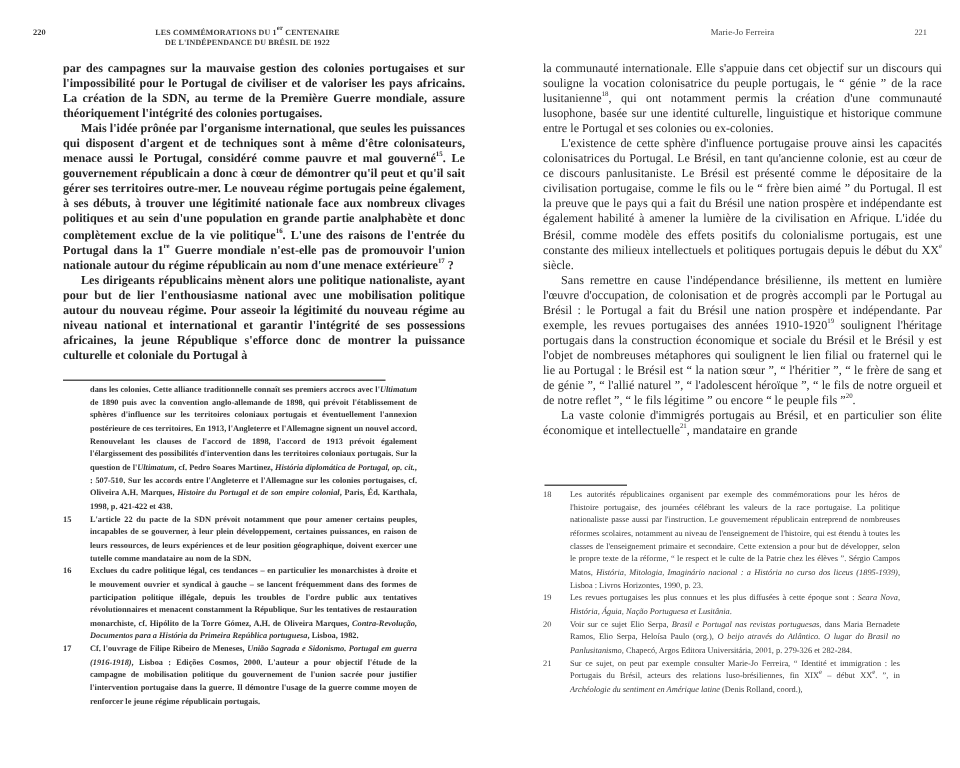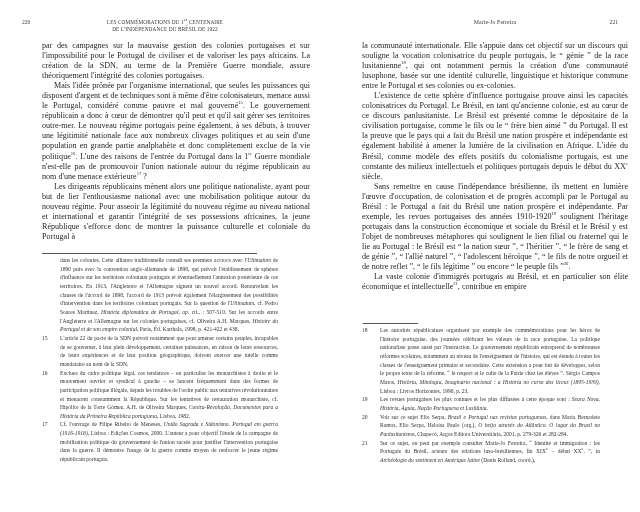--- a/index.html
+++ b/index.html
@@ -1,19 +1,19 @@
 <!DOCTYPE html>
 <html><head>
 <meta charset="utf-8">
 <style>
   html, body { margin:0; padding:0; background:#ffffff; }
   body { width:640px; height:512px; overflow:hidden; position:relative;
          font-family:"Liberation Serif","DejaVu Serif",serif; color:#2a2a2a; }
   .page { position:absolute; top:0; height:512px; width:320px; }
-  .page.left { left:0; }
+  .page.left { left:0;font-weight:bold; }
   .page.right { left:320px; }
   .hdr { position:absolute; top:19px; font-size:5.6px; color:#3a3a3a; line-height:7.5px; }
   .folio-l { left:22px; }
   .folio-r { right:22px; }
   .running { position:absolute; top:19px; text-align:center; font-size:5.3px; letter-spacing:0.1px;
              line-height:7.2px; color:#3a3a3a; }
   .running-l { left:70px; width:190px; }
   .running-r { left:75px; width:200px; font-size:5.8px; }
   .body { position:absolute; font-size:8.1px; line-height:10.05px; text-align:justify; color:#262626; }
   .body-l { left:42px; width:268px; top:41px; }
@@ -57,21 +57,21 @@
 </div>
 
 <div class="page right">
   <div class="running running-r">Marie-Jo Ferreira</div>
   <div class="hdr folio-r">221</div>
 
   <div class="body body-r">
     <p class="noindent"><span>la communauté internationale. Elle s'appuie dans cet objectif sur un discours qui souligne la vocation colonisatrice du peuple portugais, le “ génie ” de la race lusitanienne</span><sup>18</sup><span>, qui ont notamment permis la création d'une communauté lusophone, basée sur une identité culturelle, linguistique et historique commune entre le Portugal et ses colonies ou ex-colonies.</span></p>
     <p><span>L'existence de cette sphère d'influence portugaise prouve ainsi les capacités colonisatrices du Portugal. Le Brésil, en tant qu'ancienne colonie, est au cœur de ce discours panlusitaniste. Le Brésil est présenté comme le dépositaire de la civilisation portugaise, comme le fils ou le “ frère bien aimé ” du Portugal. Il est la preuve que le pays qui a fait du Brésil une nation prospère et indépendante est également habilité à amener la lumière de la civilisation en Afrique. L'idée du Brésil, comme modèle des effets positifs du colonialisme portugais, est une constante des milieux intellectuels et politiques portugais depuis le début du XX</span><sup>e</sup><span> siècle.</span></p>
     <p><span>Sans remettre en cause l'indépendance brésilienne, ils mettent en lumière l'œuvre d'occupation, de colonisation et de progrès accompli par le Portugal au Brésil : le Portugal a fait du Brésil une nation prospère et indépendante. Par exemple, les revues portugaises des années 1910-1920</span><sup>19</sup><span> soulignent l'héritage portugais dans la construction économique et sociale du Brésil et le Brésil y est l'objet de nombreuses métaphores qui soulignent le lien filial ou fraternel qui le lie au Portugal : le Brésil est “ la nation sœur ”, “ l'héritier ”, “ le frère de sang et de génie ”, “ l'allié naturel ”, “ l'adolescent héroïque ”, “ le fils de notre orgueil et de notre reflet ”, “ le fils légitime ” ou encore “ le peuple fils ”</span><sup>20</sup><span>.</span></p>
-    <p><span>La vaste colonie d'immigrés portugais au Brésil, et en particulier son élite économique et intellectuelle</span><sup>21</sup><span>, contribue en empire</span></p>
+    <p><span>La vaste colonie d'immigrés portugais au Brésil, et en particulier son élite économique et intellectuelle</span><sup>21</sup><span>, mandataire en grande</span></p>
   </div>
 
   <div class="rule" style="left:43px; top:323px; width:55px;"></div>
 
   <div class="notes" style="left:42px; width:238px; top:326px;">
     <p class="note"><span class="num">18</span><span>Les autorités républicaines organisent par exemple des commémorations pour les héros de l'histoire portugaise, des journées célébrant les valeurs de la race portugaise. La politique nationaliste passe aussi par l'instruction. Le gouvernement républicain entreprend de nombreuses réformes scolaires, notamment au niveau de l'enseignement de l'histoire, qui est étendu à toutes les classes de l'enseignement primaire et secondaire. Cette extension a pour but de développer, selon le propre texte de la réforme, “ le respect et le culte de la Patrie chez les élèves ”. Sérgio Campos Matos, </span><i>História, Mitologia, Imaginário nacional : a História no curso dos liceus (1895-1939)</i><span>, Lisboa : Livros Horizontes, 1990, p. 23.</span></p>
     <p class="note"><span class="num">19</span><span>Les revues portugaises les plus connues et les plus diffusées à cette époque sont : </span><i>Seara Nova, História, Águia, Nação Portuguesa et Lusitânia</i><span>.</span></p>
     <p class="note"><span class="num">20</span><span>Voir sur ce sujet Elio Serpa, </span><i>Brasil e Portugal nas revistas portuguesas</i><span>, dans Maria Bernadete Ramos, Elio Serpa, Heloísa Paulo (org.), </span><i>O beijo através do Atlântico. O lugar do Brasil no Panlusitanismo</i><span>, Chapecó, Argos Editora Universitária, 2001, p. 279-326 et 282-284.</span></p>
     <p class="note"><span class="num">21</span><span>Sur ce sujet, on peut par exemple consulter Marie-Jo Ferreira, “ Identité et immigration : les Portugais du Brésil, acteurs des relations luso-brésiliennes, fin XIX</span><sup>e</sup><span> – début XX</span><sup>e</sup><span>. ”, in </span><i>Archéologie du sentiment en Amérique latine</i><span> (Denis Rolland, coord.),</span></p>
   </div>

